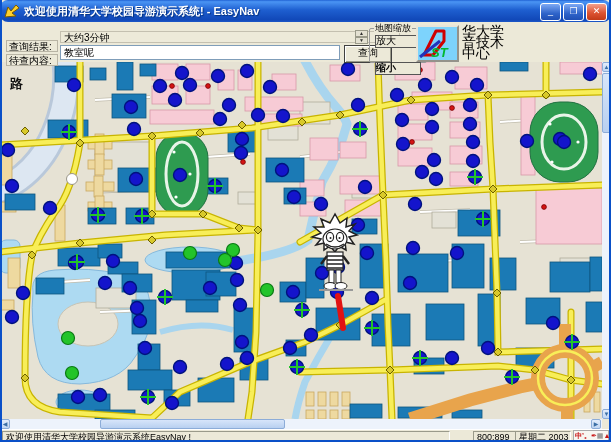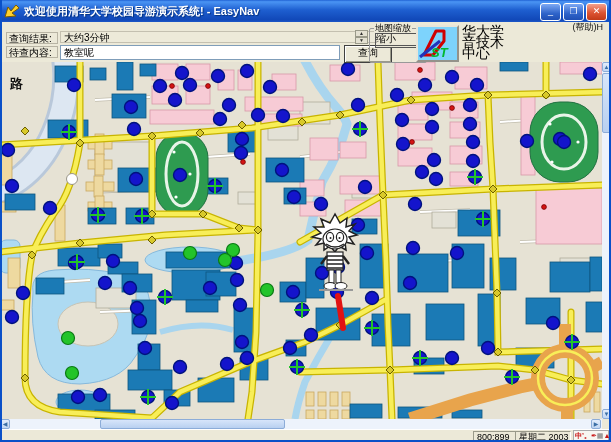--- a/index.html
+++ b/index.html
@@ -3,34 +3,34 @@
 <meta charset="utf-8">
 <style>
   html,body{margin:0;padding:0;background:#fff;}
   .stage{position:relative;width:611px;height:442px;overflow:hidden;
          font-family:"Liberation Sans","DejaVu Sans",sans-serif;
          background:#ECE9D8;box-sizing:border-box;}
   
   .edge{position:absolute;top:0;left:0;width:611px;height:442px;border:2px solid #0A50C8;border-top:none;box-sizing:border-box;pointer-events:none;z-index:50;}
   .titlebar{position:absolute;top:0;left:0;width:611px;height:22px;
     background:linear-gradient(180deg,#2163D4 0%,#4A94F4 8%,#1E5FD0 45%,#1148B8 90%,#1C57C8 100%);
-    color:#fff;display:flex;align-items:center;z-index:40;}
+    color:#fff;display:flex;align-items:center;z-index:40;border-radius:8px;}
   .titlebar .ticon{width:16px;height:14px;margin:0 4px 0 4px;}
   .titletext{font-size:11px;font-weight:bold;letter-spacing:0;white-space:nowrap;text-shadow:1px 1px 1px #03317E;}
   .winbtns{position:absolute;right:4px;top:3px;display:flex;gap:2px;}
   .wbtn{width:19px;height:16px;border:1px solid #fff;border-radius:3px;color:#fff;
         font-size:9px;line-height:14px;text-align:center;
         background:linear-gradient(180deg,#7DA9F4,#2E63C9 60%,#1F4FB4);cursor:default;}
   .wbtn.close{background:linear-gradient(180deg,#F2A08C,#DD5433 55%,#C23A18);}
   .menubar{position:absolute;top:22px;left:0;width:611px;height:10px;background:#ECE9D8;border-bottom:1px solid #D8D4C4;font-size:9px;color:#111;z-index:30;}
   .menubar .helpitem{position:absolute;right:8px;top:0;line-height:10px;}
   
   .toolbar{position:absolute;top:32px;left:0;width:611px;height:30px;background:#ECE9D8;z-index:30;}
   .tlabel{position:absolute;left:6px;width:52px;height:12px;font-size:10px;line-height:12px;color:#000;
-          border:1px solid #B8B4A4;background:#ECE9D8;padding-left:2px;box-sizing:border-box;white-space:nowrap;overflow:hidden;}
+          border:1px solid #B8B4A4;background:#ECE9D8;padding-left:2px;box-sizing:border-box;white-space:nowrap;overflow:hidden;margin-top:8px;}
   .resultwell{position:absolute;left:60px;top:-1px;width:340px;height:12px;border:1px solid #C4C0B0;background:#EDEAD9;
           font-size:10px;line-height:11px;padding-left:3px;box-sizing:border-box;white-space:nowrap;}
   .queryinput{position:absolute;left:60px;top:13px;width:280px;height:15px;border:1px solid #7F9DB9;background:#fff;
           font-size:10px;line-height:14px;padding-left:3px;box-sizing:border-box;font-family:inherit;}
   .querybtn{position:absolute;left:344px;top:13px;width:46px;height:16px;background:#ECE9D8;
           border:1px solid #404040;box-shadow:inset 1px 1px 0 #fff, inset -1px -1px 0 #9a9a8a;
           font-size:10px;line-height:14px;text-align:center;cursor:default;}
   .spinner{position:absolute;left:355px;top:-2px;width:13px;height:15px;}
   .spinbtn{width:13px;height:7px;background:#E4E1D2;border:1px solid #9a9a8a;box-sizing:border-box;
            font-size:5px;line-height:5px;text-align:center;color:#333;}
@@ -78,38 +78,35 @@
       <polygon points="1,13 4,3 7,7 12,1 15,4 8,9 12,12" fill="#FFD02C" stroke="#7A5A00" stroke-width="1"></polygon>
     </svg>
     <span class="titletext">欢迎使用清华大学校园导游演示系统! - EasyNav</span>
     <div class="winbtns">
       <div class="wbtn">_</div>
       <div class="wbtn">❐</div>
       <div class="wbtn close">✕</div>
     </div>
   </div>
 
-  <div class="menubar">
-    <span class="helpitem">(帮助)H</span>
-  </div>
 
   <div class="toolbar">
     <div class="tlabel" style="top:0;">查询结果:</div>
     <div class="resultwell">大约3分钟</div>
     <div class="tlabel" style="top:14px;">待查内容:</div>
     <div class="queryinput">教室呢</div>
     <div class="querybtn">查询</div>
     <div class="spinner">
       <div class="spinbtn">▲</div>
       <div class="spinbtn">▼</div>
     </div>
     <div class="zoomgroup">
       <div class="legend">地图缩放</div>
       <div class="zbtn" style="top:6px;">放大</div>
-      <div class="zbtn" style="top:4px;">缩小</div>
+      <div class="zbtn" style="top:33px;font-weight:bold;">缩小</div>
     </div>
     <div class="logopanel">
       <svg width="39" height="33" viewBox="0 0 39 33">
         <path d="M6,28 L18,4 L26,4 L26,14 L15,28 Z" fill="none" stroke="#D00000" stroke-width="3" stroke-linejoin="round"></path>
         <path d="M2,30 L22,14" stroke="#2233BB" stroke-width="3"></path>
         <text x="13" y="30" fill="#00B830" font-size="13" font-weight="bold" font-style="italic" font-family="Liberation Sans, sans-serif">ST</text>
       </svg>
     </div>
     <div class="logotext">
       <div>华大学</div>
@@ -562,20 +559,21 @@
   </div>
 
   <div class="hscroll">
     <div class="sbtn" style="left:0;top:0;width:10px;height:10px;line-height:9px;">◀</div>
     <div class="sthumb" style="left:100px;top:0;width:185px;height:10px;"></div>
     <div class="sbtn" style="left:591px;top:0;width:10px;height:10px;line-height:9px;">▶</div>
   </div>
   <div class="corner"></div>
 
   <div class="statusbar">
+    <div class="scell msgcell">欢迎使用清华大学校园导游演示系统EasyNav !</div>
     <div class="scell coordcell">800:899</div>
     <div class="scell datecell">星期二 2003</div>
     <div class="imebar">
       <span class="ime-red">中</span>
       <span class="ime-red">’。</span>
       <span class="ime-red">✒</span>
       <span class="ime-grey">▦</span>
       <span class="ime-red">▲</span>
     </div>
   </div>

